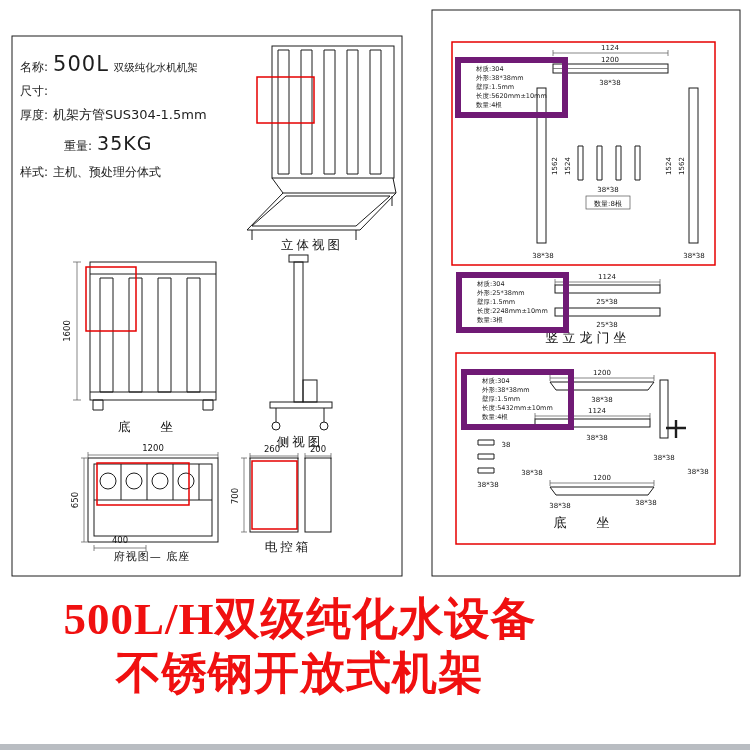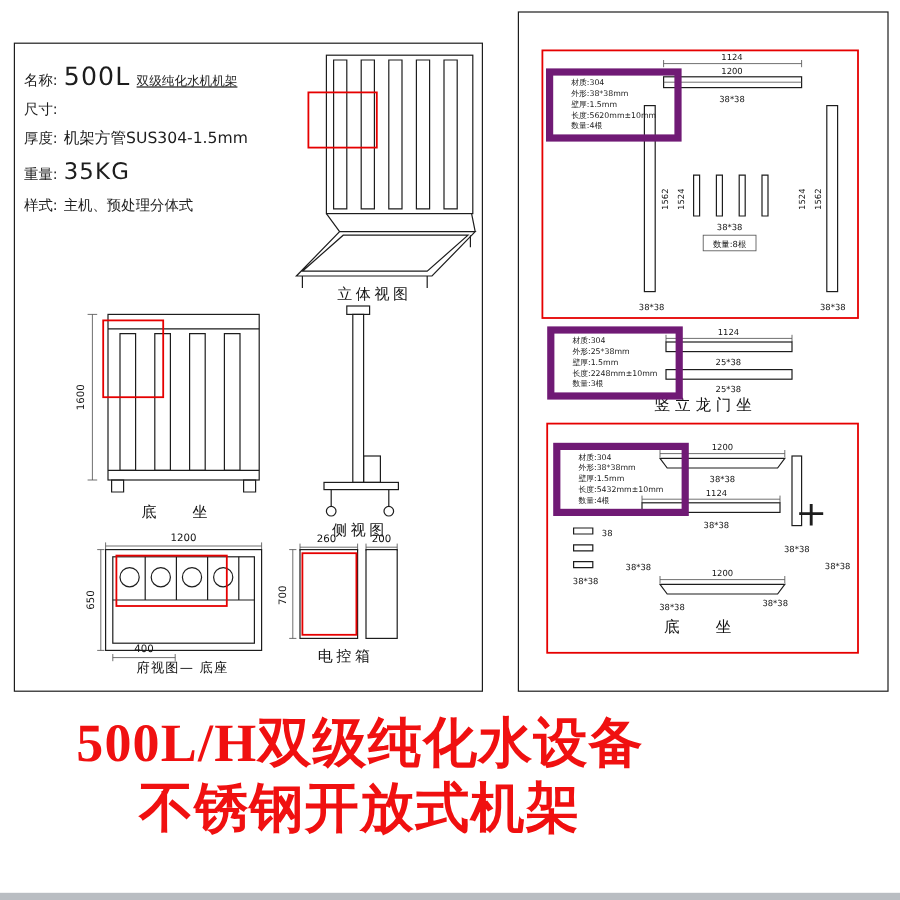--- a/index.html
+++ b/index.html
@@ -15,24 +15,24 @@
   svg text{font-family:"DejaVu Sans", sans-serif; fill:#141414; text-anchor:middle;}
   .t7{font-size:7px}
   .t8{font-size:8.5px}
   .lab11{font-size:11px; letter-spacing:1px}
   .lab12{font-size:12.5px; letter-spacing:3px}
   .lab13{font-size:13px; letter-spacing:4px}
   .sp{letter-spacing:13px}
   .spec-table{position:absolute; left:20px; top:52px; width:225px; color:#1d1d1d;}
   .sr{display:flex; align-items:baseline; gap:5px; white-space:nowrap;}
   .sr .lab{font-size:12px;}
-  .r1{margin-bottom:7px;} .r1 .big{font-size:21px; letter-spacing:1px;} .r1 .small{font-size:10.5px;text-decoration:underline;}
+  .r1{margin-bottom:7px;} .r1 .big{font-size:21px; letter-spacing:1px;} .r1 .small{font-size:10.5px;}
   .r2{margin-bottom:6px;flex-direction:column;} .r2 .val{font-size:13.5px;}
   .r3{margin-bottom:8px;align-items:flex-end;} .r3 .val{font-size:13px;}
-  .r4{margin-bottom:9px;} .r4 .val{font-size:19px; letter-spacing:1px;}
+  .r4{margin-bottom:9px;margin-left:44px;} .r4 .val{font-size:19px; letter-spacing:1px;}
   .r5 .val{font-size:12px;}
 
   .specblock{position:absolute; border:6px solid #701a75; padding:2px 15px; font-size:6.5px;
              line-height:9px; color:#222; white-space:nowrap; width:max-content;}
 
   .headline{position:absolute; left:0; top:592px; width:600px; text-align:center;
             color:#f01010; font-family:"Liberation Serif","DejaVu Serif",serif;
             font-weight:bold; font-size:45px; line-height:54px; letter-spacing:1px;}
 
   .bottom-strip{position:absolute; left:0; top:744px; width:750px; height:6px; background:#b9bdc2;}

